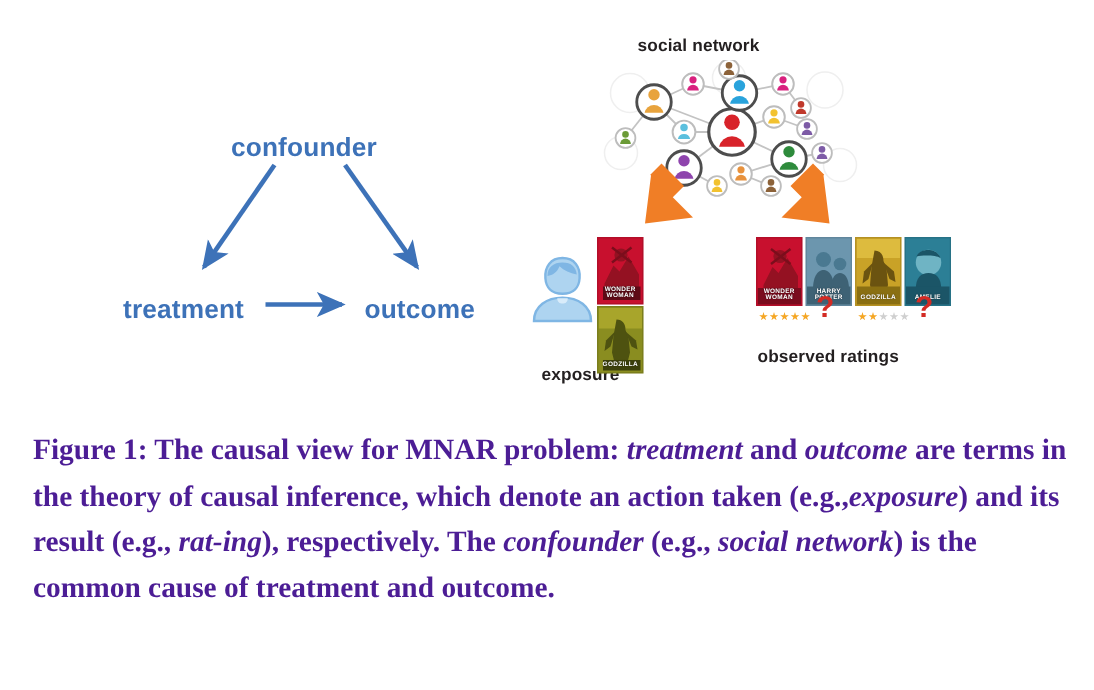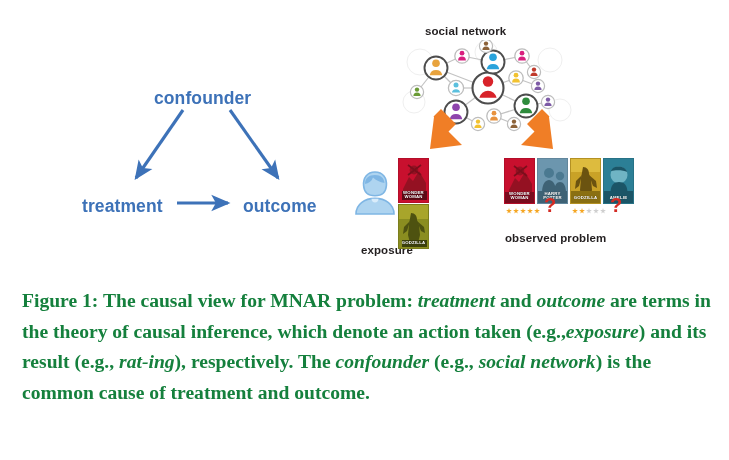--- a/index.html
+++ b/index.html
@@ -102,21 +102,21 @@
     line-height: 14px;
     font-family: "Liberation Sans", sans-serif;
   }
 
   
   #caption {
     position: absolute;
     left: 22px;
     top: 286px;
     width: 690px;
-    color: #15803d;
+    color: #4c1d95;
     font-family: "Liberation Serif", serif;
     font-weight: bold;
     font-size: 19.6px;
     line-height: 30.5px;
     text-align: left;
   }
   #caption .it { font-style: italic; }
 </style>
 </head>
 <body>
@@ -398,16 +398,16 @@
       <span class="star" style="background:#CFCFCF;clip-path:polygon(50% 0%,61% 35%,98% 35%,68% 57%,79% 91%,50% 70%,21% 91%,32% 57%,2% 35%,39% 35%);"></span>
       <span class="star" style="background:#CFCFCF;clip-path:polygon(50% 0%,61% 35%,98% 35%,68% 57%,79% 91%,50% 70%,21% 91%,32% 57%,2% 35%,39% 35%);"></span>
       <span class="star" style="background:#CFCFCF;clip-path:polygon(50% 0%,61% 35%,98% 35%,68% 57%,79% 91%,50% 70%,21% 91%,32% 57%,2% 35%,39% 35%);"></span>
     </div>
   </div>
 
   <div class="rating-row" style="left:280px; top:198px;">
     <span class="qmark">?</span>
   </div>
 
-  <span class="cap" id="cap-observed">observed problem</span>
+  <span class="cap" id="cap-observed">observed ratings</span>
 </div>
 
 <div id="caption"><span>Figure 1: The causal view for MNAR problem: </span><span class="it">treatment</span><span> and </span><span class="it">outcome</span><span> are terms in the theory of causal inference, which denote an action taken (e.g.,</span><span class="it">exposure</span><span>) and its result (e.g., </span><span class="it">rat-ing</span><span>), respectively. The </span><span class="it">confounder</span><span> (e.g., </span><span class="it">social network</span><span>) is the common cause of treatment and outcome.</span></div>
 
 </body></html>

